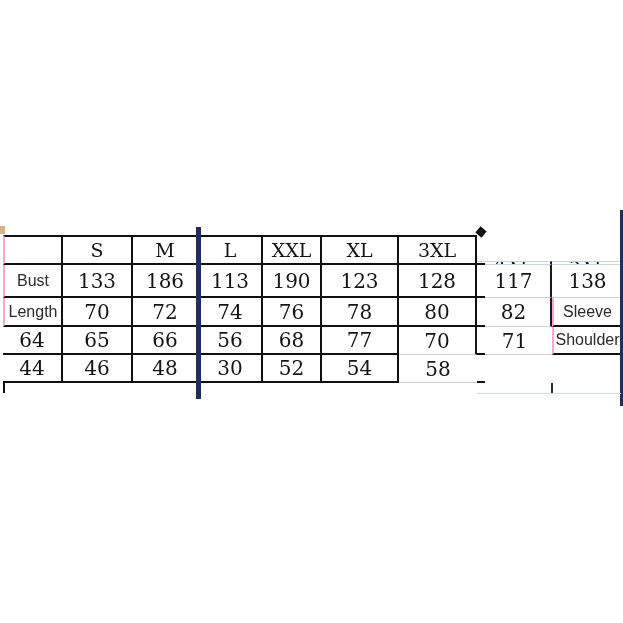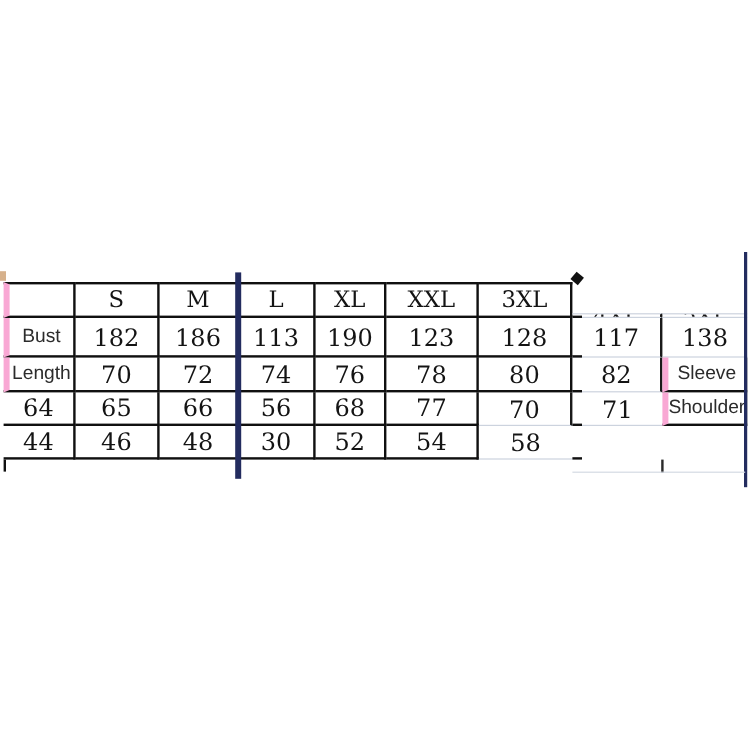--- a/index.html
+++ b/index.html
@@ -9,21 +9,21 @@
   
   .grid{position:absolute;left:3px;top:235px;display:grid;
         grid-template-columns:60px 70px 66px 64px 59px 77px 78px 75px 71px;
         grid-template-rows:30px 33px 29px 28px 28px;}
   .cell{box-sizing:border-box;display:flex;align-items:center;justify-content:center;
         overflow:hidden;white-space:nowrap;}
 
   
   .blk{border-right:2px solid #101010;border-bottom:2px solid #101010;}
   .r0.blk{border-top:2px solid #101010;}
-  .c0{border-left:5px solid #f9a8d4;}
+  .c0{border-left:2px solid #f9a8d4;}
   
   .lgt{border-bottom:1px solid #ccd3de;}
   .r0.lgt{border-top:1px solid #ccd3de;margin-top:26px;}
   .c7{border-right:2px solid #1a1a1a;}
 
   
   .hv,.val{font-family:"DejaVu Serif","Liberation Serif",serif;color:#141414;}
   .hv{font-size:19px;}
   .val{font-size:20px;}
   .lbl{font-family:"Liberation Sans",sans-serif;color:#2b2b2b;}
@@ -44,28 +44,28 @@
 <body>
 
 <div class="canvas">
 
   <div class="grid">
 
     <div class="cell r0 c0 blk hv"></div>
     <div class="cell r0 c1 blk hv">S</div>
     <div class="cell r0 c2 blk hv">M</div>
     <div class="cell r0 c3 blk hv">L</div>
+    <div class="cell r0 c5 blk hv">XXL</div>
     <div class="cell r0 c4 blk hv">XL</div>
-    <div class="cell r0 c5 blk hv">XXL</div>
     <div class="cell r0 c6 blk hv">3XL</div>
     <div class="cell r0 c7 lgt hv">4XL</div>
     <div class="cell r0 c8 lgt hv">5XL</div>
 
     <div class="cell r1 c0 blk lbl">Bust</div>
-    <div class="cell r1 c1 blk val">182</div>
+    <div class="cell r1 c1 blk val">133</div>
     <div class="cell r1 c2 blk val">186</div>
     <div class="cell r1 c3 blk val">113</div>
     <div class="cell r1 c4 blk val">190</div>
     <div class="cell r1 c5 blk val">123</div>
     <div class="cell r1 c6 blk val">128</div>
     <div class="cell r1 c7 lgt val">117</div>
     <div class="cell r1 c8 lgt val">138</div>
 
     <div class="cell r2 c0 blk lbl">Length</div>
     <div class="cell r2 c1 blk val">70</div>

